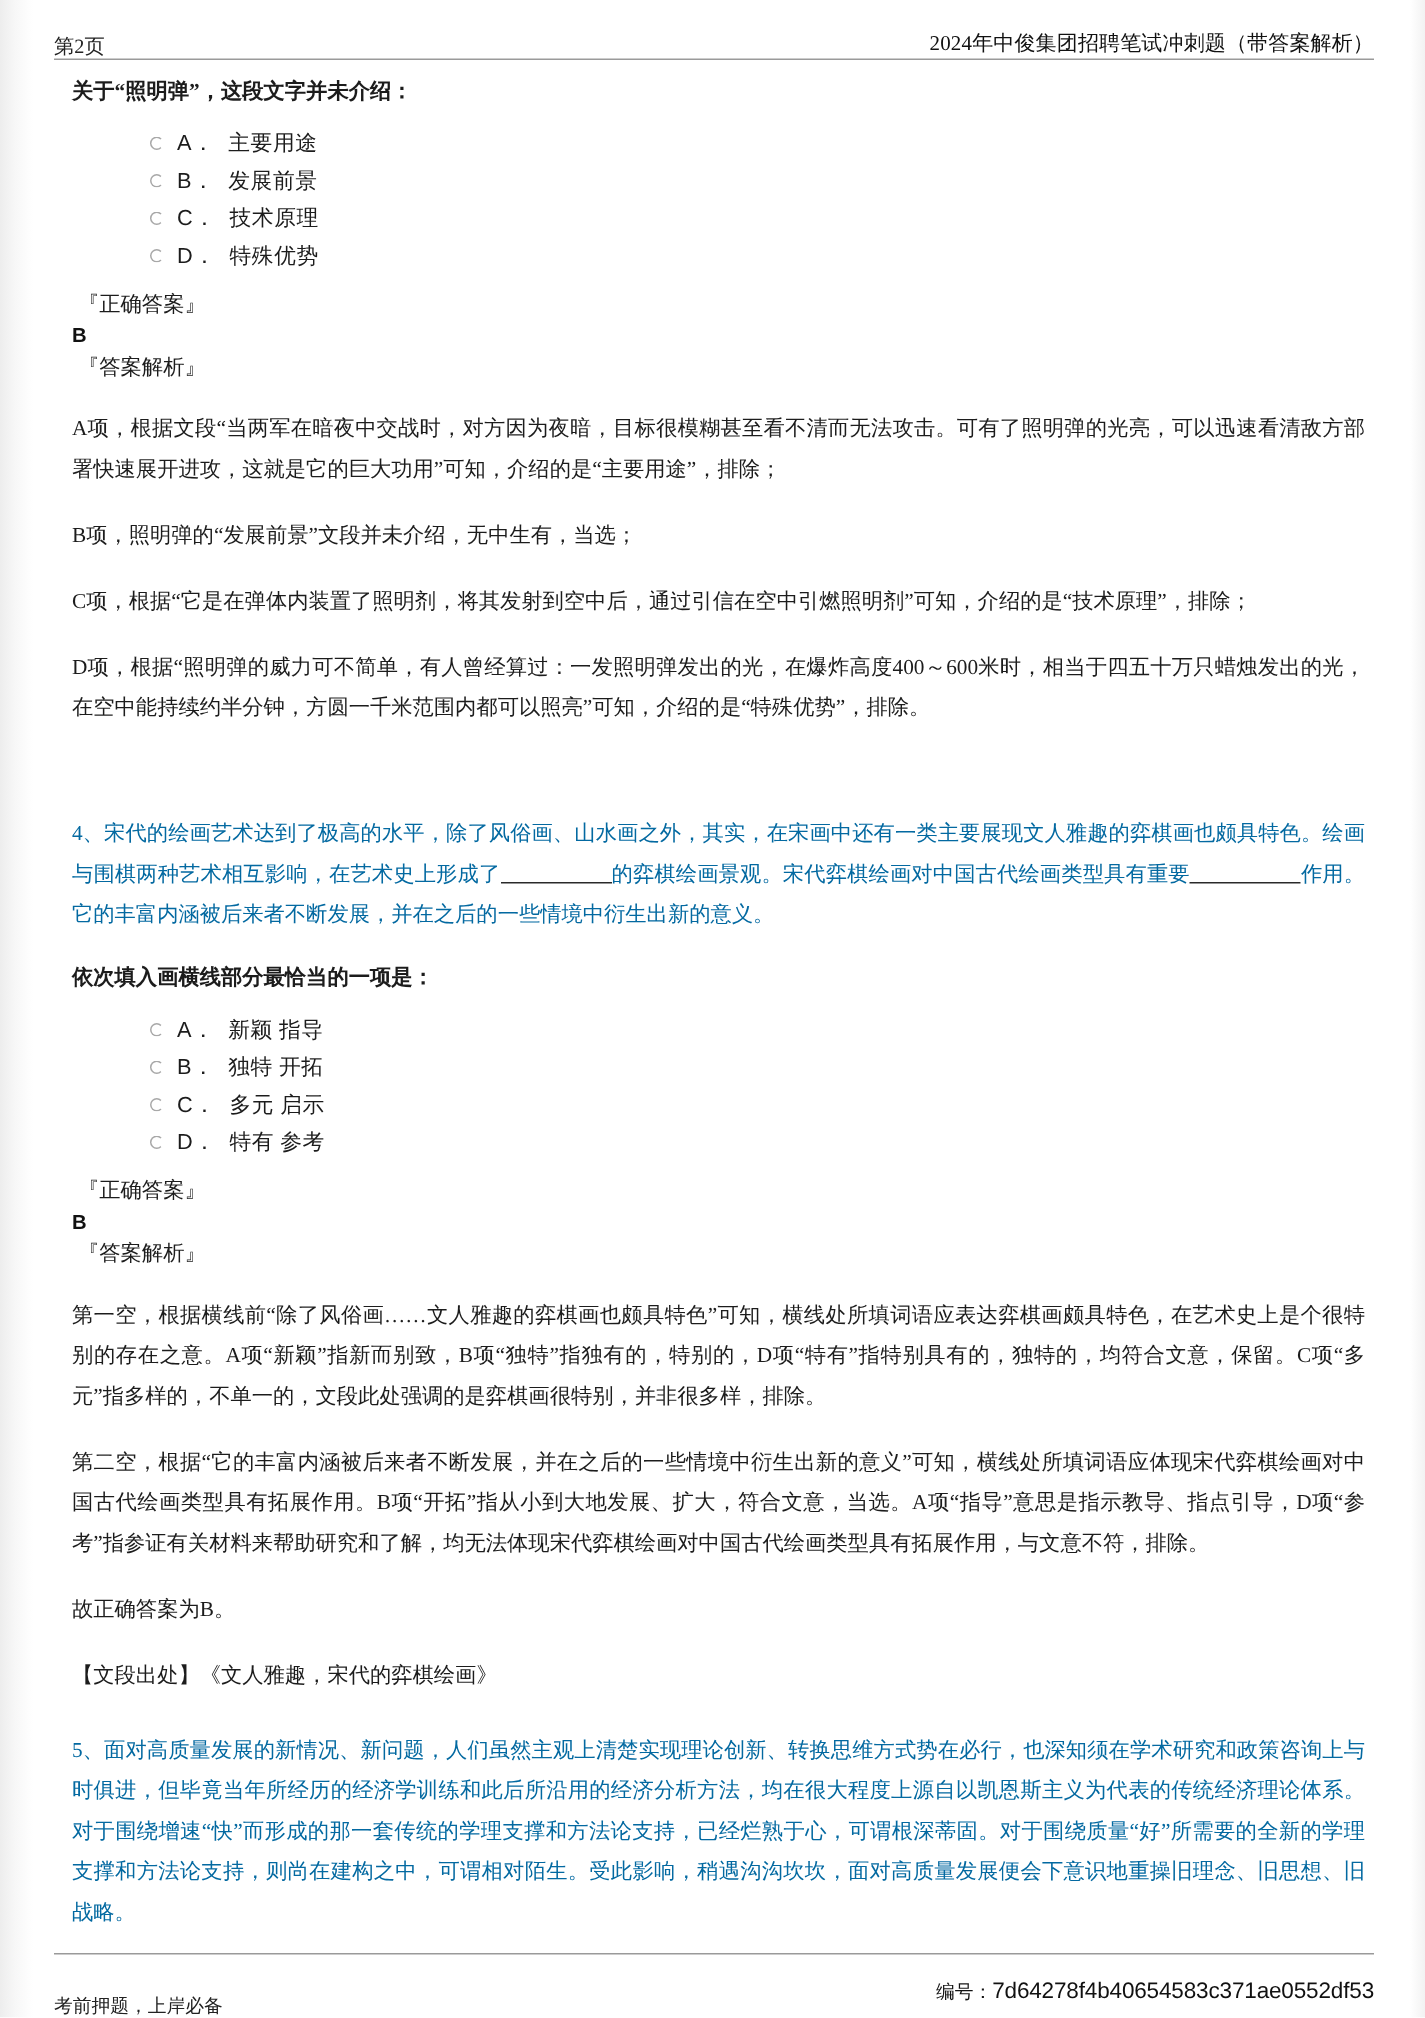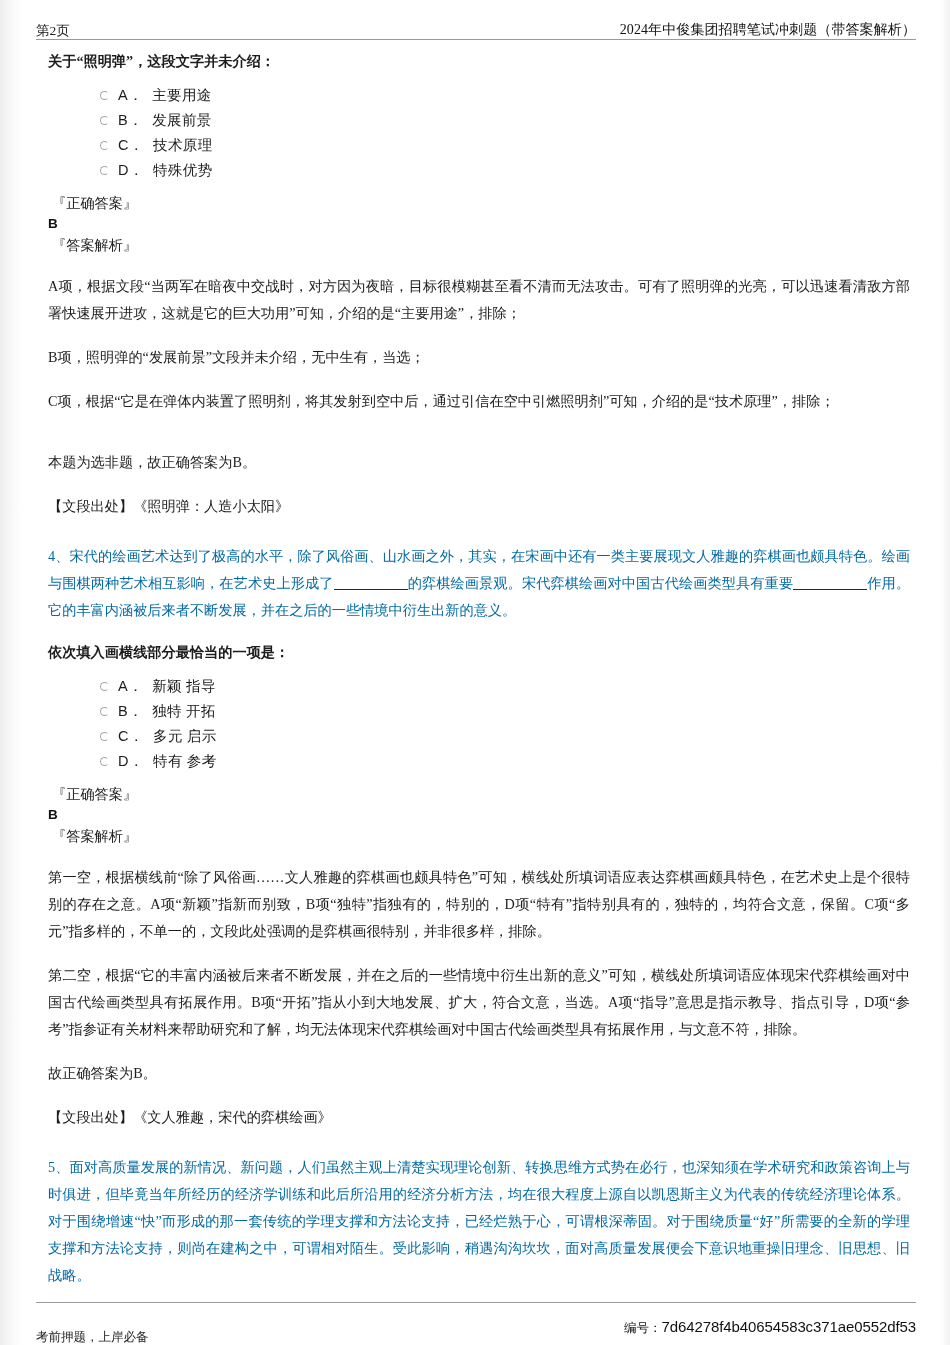--- a/index.html
+++ b/index.html
@@ -235,24 +235,23 @@
       <p class="ans-value">B</p>
       <p class="ans-label">『答案解析』</p>
 
       <div class="gap-md"></div>
       <p class="para">A项，根据文段“当两军在暗夜中交战时，对方因为夜暗，目标很模糊甚至看不清而无法攻击。可有了照明弹的光亮，可以迅速看清敌方部署快速展开进攻，这就是它的巨大功用”可知，介绍的是“主要用途”，排除；</p>
       <div class="gap-md"></div>
       <p class="para">B项，照明弹的“发展前景”文段并未介绍，无中生有，当选；</p>
       <div class="gap-md"></div>
       <p class="para">C项，根据“它是在弹体内装置了照明剂，将其发射到空中后，通过引信在空中引燃照明剂”可知，介绍的是“技术原理”，排除；</p>
       <div class="gap-md"></div>
-      <div class="gap-md"></div>
-      <p class="para">本题为选非题，故正确答案为B。</p>
-      <div class="gap-md"></div>
-      <p class="para"><span>【文段出处】</span><span>《照明弹：人造小太阳》</span></p>
+      <p class="para">D项，根据“照明弹的威力可不简单，有人曾经算过：一发照明弹发出的光，在爆炸高度400～600米时，相当于四五十万只蜡烛发出的光，在空中能持续约半分钟，方圆一千米范围内都可以照亮”可知，介绍的是“特殊优势”，排除。</p>
+      <div class="gap-md"></div>
+      <div class="gap-md"></div>
     </div>
 
     <div class="gap-lg"></div>
 
     <div>
       <p class="stem"><span>4、宋代的绘画艺术达到了极高的水平，除了风俗画、山水画之外，其实，在宋画中还有一类主要展现文人雅趣的弈棋画也颇具特色。绘画与围棋两种艺术相互影响，在艺术史上形成了</span><span class="blank"></span><span>的弈棋绘画景观。宋代弈棋绘画对中国古代绘画类型具有重要</span><span class="blank"></span><span>作用。它的丰富内涵被后来者不断发展，并在之后的一些情境中衍生出新的意义。</span></p>
 
       <div class="gap-sm"></div>
       <p class="prompt">依次填入画横线部分最恰当的一项是：</p>
 

